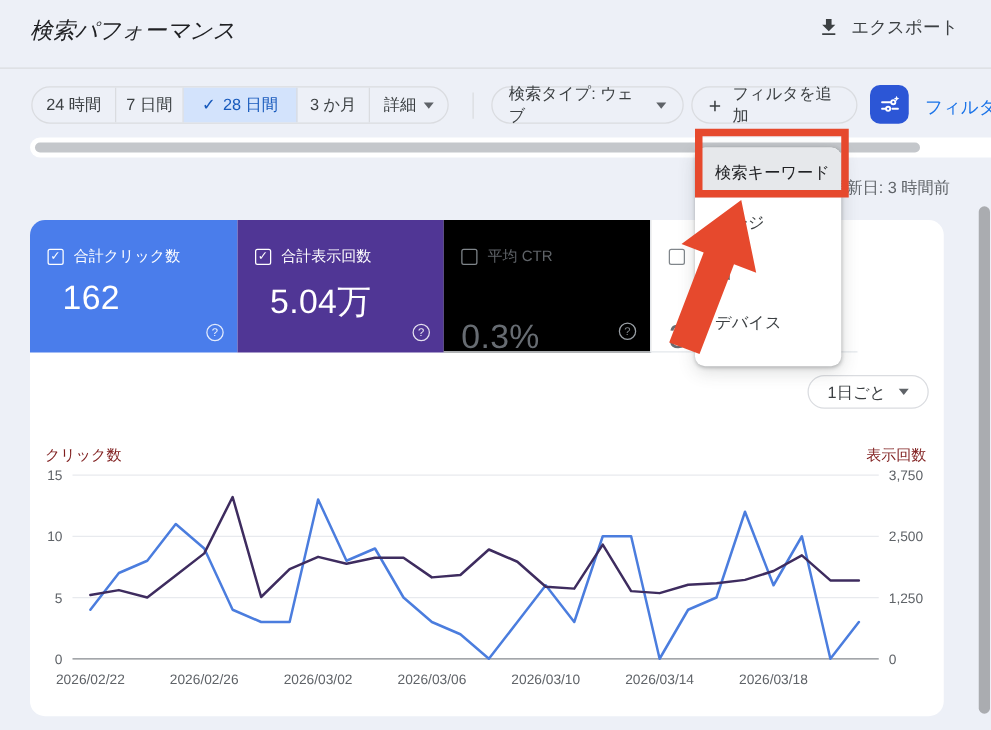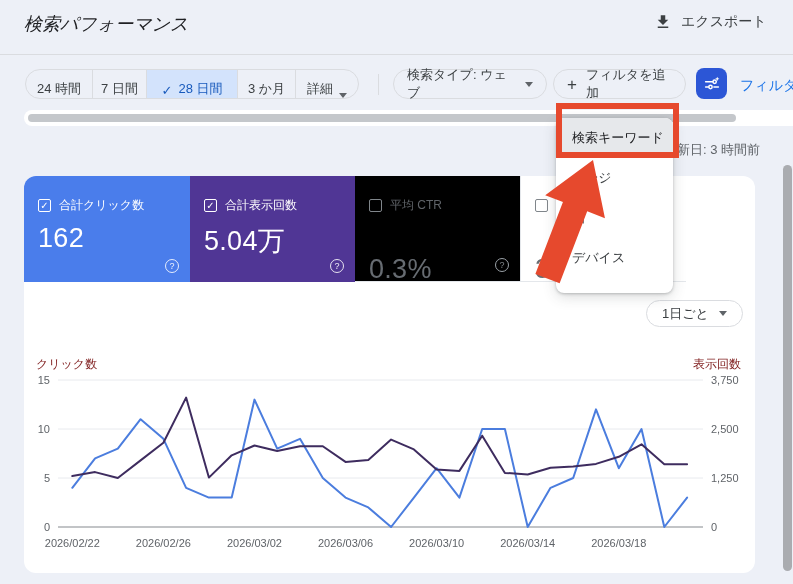--- a/index.html
+++ b/index.html
@@ -9,21 +9,21 @@
 
   
   .page-title { position:absolute; left:24px; top:12px; font-size:18px; color:#202124;font-style:italic; }
   .export-btn { position:absolute; left:654px; top:13px; display:flex; align-items:center; gap:9px; cursor:pointer; }
   .export-btn svg { width:18px; height:18px; fill:#3c4043; }
   .export-btn span { font-size:14px; color:#3c4043; }
   .header-divider { position:absolute; left:0; top:54px; width:793px; height:1px; background:#dadce0; }
 
   
   .seg-group { position:absolute; left:25px; top:69px; height:30px; display:flex; border:1px solid #dadce0; border-radius:16px; overflow:hidden; }
-  .seg { display:flex; align-items:flex-end; justify-content:center; gap:6px; font-size:13px; color:#3c4043; border-right:1px solid #dadce0; padding:0 4px; cursor:pointer; }
+  .seg { display:flex; align-items:center; justify-content:center; gap:6px; font-size:13px; color:#3c4043; border-right:1px solid #dadce0; padding:0 4px; cursor:pointer; }
   .seg:last-child { border-right:none; }
   .seg.w1{width:67px}.seg.w2{width:54px}.seg.w3{width:91px}.seg.w4{width:58px}.seg.w5{width:62px}
   .seg.selected { background:#d3e3fc; color:#185abc; }
   .seg .check { font-size:13px; color:#185abc; }
   .caret { width:0; height:0; border-left:4px solid transparent; border-right:4px solid transparent; border-top:5px solid #5f6368; display:inline-block; }
   .toolbar-sep { position:absolute; left:378px; top:74px; width:1px; height:21px; background:#dadce0; }
   .pill { position:absolute; top:69px; height:30px; border:1px solid #dadce0; border-radius:16px; display:flex; align-items:center; gap:9px; font-size:13px; color:#3c4043; padding:0 13px; cursor:pointer; }
   .pill.search-type { left:393px; width:154px; }
   .pill.add-filter { left:553px; width:133px; }
   .plus-glyph { font-size:17px; color:#3c4043; line-height:1; }
@@ -46,21 +46,21 @@
   .card.c3 { left:331px; width:166px; background:#000000; border-right:1px solid #e4e7eb; border-bottom:1px solid #e4e7eb; }
   .card.c4 { left:497px; width:165px; background:#fff; border-bottom:1px solid #e4e7eb; }
   .card-label-row { display:flex; align-items:center; gap:8px; margin-top:8px; }
   .cbx { width:13px; height:13px; border-radius:2px; flex:0 0 auto; display:flex; align-items:center; justify-content:center; font-size:10px; line-height:1; cursor:pointer; }
   .card.c1 .cbx, .card.c2 .cbx { border:1.5px solid #ffffff; color:#ffffff; }
   .card.c3 .cbx, .card.c4 .cbx { border:1.5px solid #80868b; color:transparent; }
   .card-label { font-size:12px; white-space:nowrap; overflow:hidden; }
   .card.c1 .card-label, .card.c2 .card-label { color:#ffffff; }
   .card.c3 .card-label, .card.c4 .card-label { color:#5f6368; }
   .card-value { margin-top:9px; font-size:27px; letter-spacing:.3px; }
-  .card.c1 .card-value, .card.c2 .card-value { color:#ffffff; }
+  .card.c1 .card-value, .card.c2 .card-value { color:#ffffff;margin-left:12px; }
   .card.c3 .card-value, .card.c4 .card-value { color:#676c72;margin-top:40px; }
   .help-badge { position:absolute; right:11px; bottom:9px; width:14px; height:14px; border-radius:50%; font-size:9px; display:flex; align-items:center; justify-content:center; }
   .card.c1 .help-badge, .card.c2 .help-badge { border:1px solid rgba(255,255,255,.85); color:rgba(255,255,255,.9); }
   .card.c3 .help-badge { border:1px solid #9aa0a6; color:#80868b; }
 
   
   .gran-pill { position:absolute; left:622px; top:124px; width:97px; height:27px; border:1px solid #dadce0; border-radius:14px; display:flex; align-items:center; justify-content:center; gap:10px; font-size:13px; color:#3c4043; background:#fff; cursor:pointer; }
 
   
   .axis-label { position:absolute; top:180px; font-size:12px; color:#7f1d1d; }

